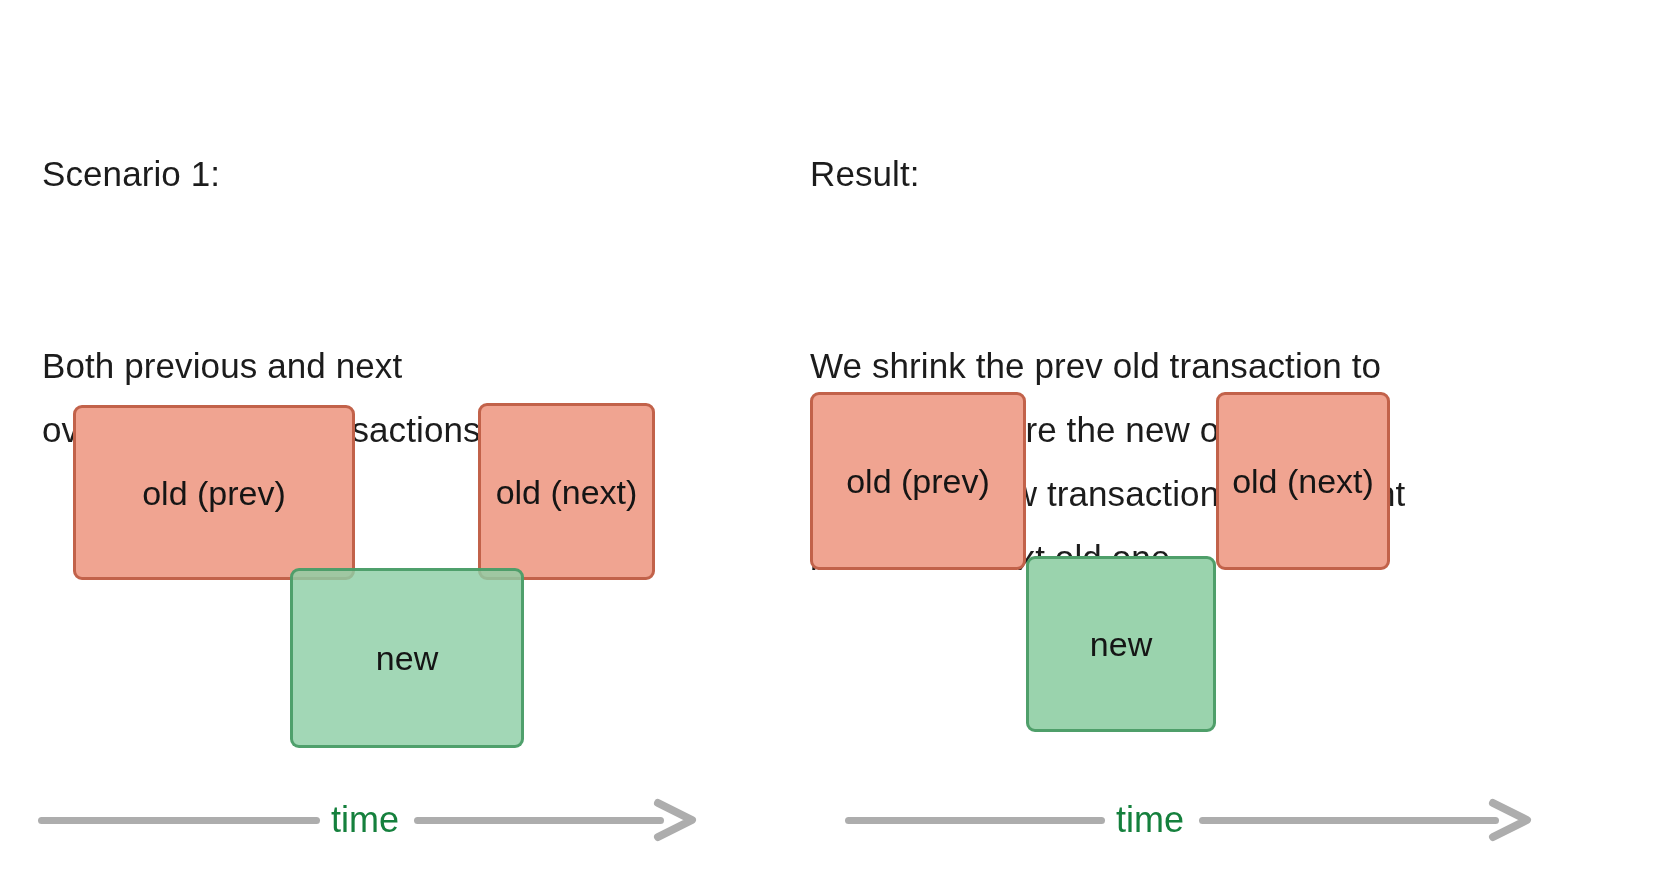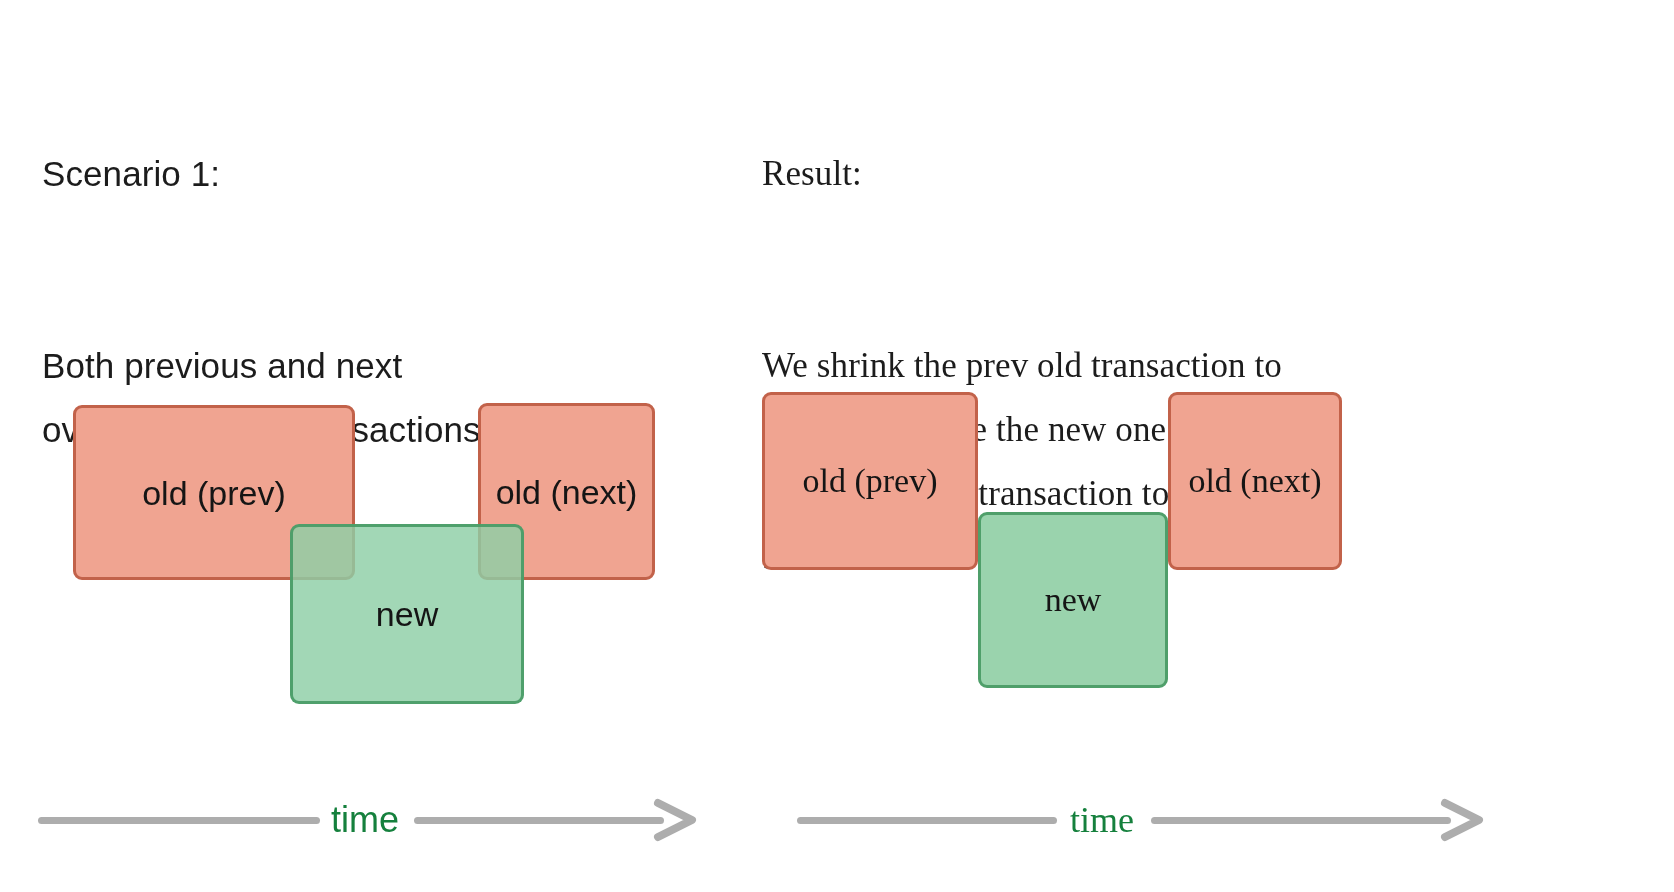--- a/index.html
+++ b/index.html
@@ -23,21 +23,21 @@
     background: #ffffff;
   }
 
   
   .panel {
     position: absolute;
     top: 0;
     height: 856px;
   }
   .panel-left  { left: 0;    width: 800px; }
-  .panel-right { left: 752px; width: 874px; font-family: Liberation Serif, serif; }
+  .panel-right { left: 800px; width: 874px; }
 
   
   .caption {
     position: absolute;
     font-size: 35px;
     line-height: 64px;
     letter-spacing: 0.1px;
     color: #1c1c1c;
     white-space: pre-wrap;
     font-weight: 400;
@@ -62,20 +62,21 @@
     color: #151515;
     padding: 0 6px;
   }
   .tl-box.old {
     background: #f0a491;
     border-color: #c2624a;
   }
   .tl-box.new {
     background: #9ad3ad;
     border-color: #4f9f6a;
+    margin-top: 44px;
   }
   
   .tl-box.new.translucent {
     background: rgba(142, 206, 166, 0.82);
     border-color: rgba(68, 152, 98, 0.88);
   }
   .tl-label { pointer-events: none; }
 
   
   .time-axis {

